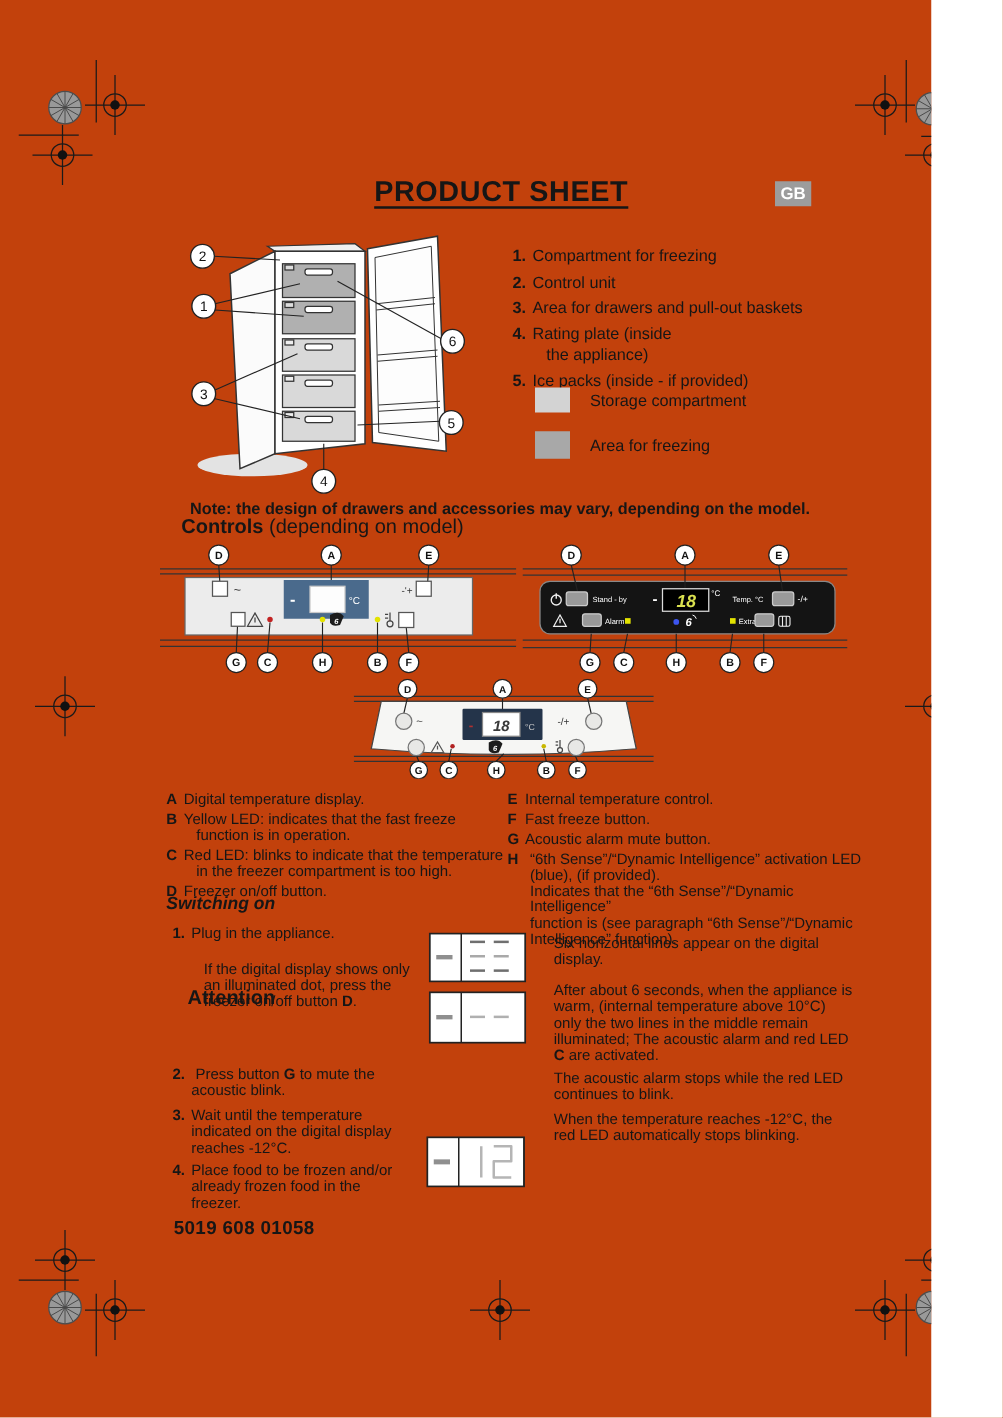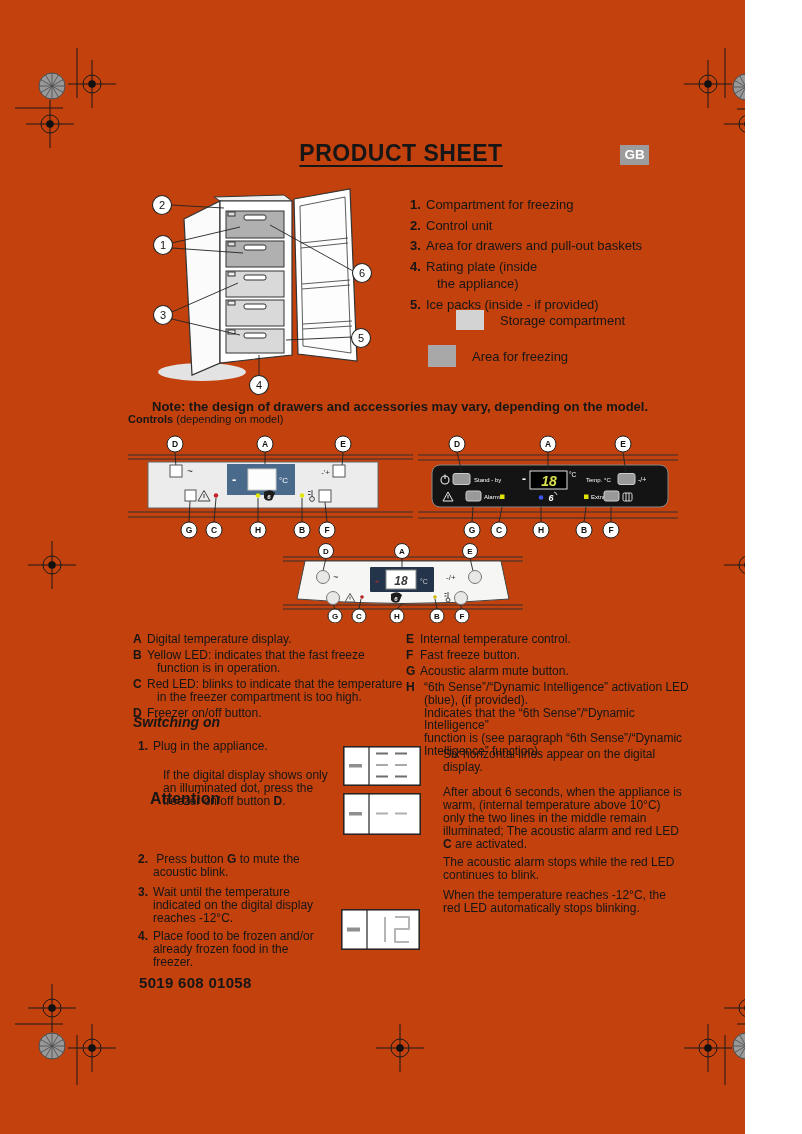--- a/index.html
+++ b/index.html
@@ -11,21 +11,21 @@
          letter-spacing:.5px;text-decoration:underline;text-decoration-thickness:2px;text-underline-offset:4px;}
   .badge{left:620px;top:145px;width:29px;height:20px;color:#fff;font-weight:700;font-size:13.5px;
          text-align:center;line-height:20px;}
   .parts{left:410px;top:196px;width:290px;font-size:13px;line-height:17.5px;}
   .parts .item{margin-bottom:3px;display:flex;}
   .parts .num{font-weight:700;flex:none;width:16px;}
   .parts .cont{padding-left:11px;}
   .legend-row{left:428px;display:flex;align-items:center;gap:16px;font-size:13px;}
   .sw{width:28px;height:20px;flex:none;}
   .note{left:152px;top:399px;font-size:13px;font-weight:700;}
-  .controls-h{left:128px;top:413px;font-size:11px;}
+  .controls-h{left:145px;top:413px;font-size:16px;}
   .col{font-size:12px;line-height:12.9px;}
   #desc-left{left:133px;top:633px;width:282px;}
   #desc-right{left:406px;top:633px;width:296px;}
   .desc{display:flex;margin-bottom:3px;}
   .letter{font-weight:700;flex:none;width:14px;}
   .letter-h{width:18px;}
   .rich{white-space:pre-wrap;}
   .sw-head{left:133px;top:714px;font-size:14px;font-weight:700;font-style:italic;}
   .step{left:138px;width:215px;font-size:12px;line-height:12.9px;display:flex;}
   .step .num{font-weight:700;flex:none;width:15px;}
@@ -190,21 +190,21 @@
     <div class="item">
         <span class="num">4.</span>
         <span><span>Rating plate (inside</span><br><span class="cont">the appliance)</span></span>
       </div>
     <div class="item">
         <span class="num">5.</span>
         <span>Ice packs (inside - if provided)</span>
       </div>
   </div>
 
-  <div class="abs legend-row" style="top:310px;margin-left:28px;">
+  <div class="abs legend-row" style="top:310px;">
     <span class="sw" style="background: rgb(211, 211, 211);"></span>
     <span>Storage compartment</span>
   </div>
   <div class="abs legend-row" style="top:345px;">
     <span class="sw" style="height: 22px; background: rgb(168, 168, 168);"></span>
     <span>Area for freezing</span>
   </div>
 
   <div class="abs note">Note: the design of drawers and accessories may vary, depending on the model.</div>
   <div class="abs controls-h"><span class="b">Controls</span><span> (depending on model)</span></div>

